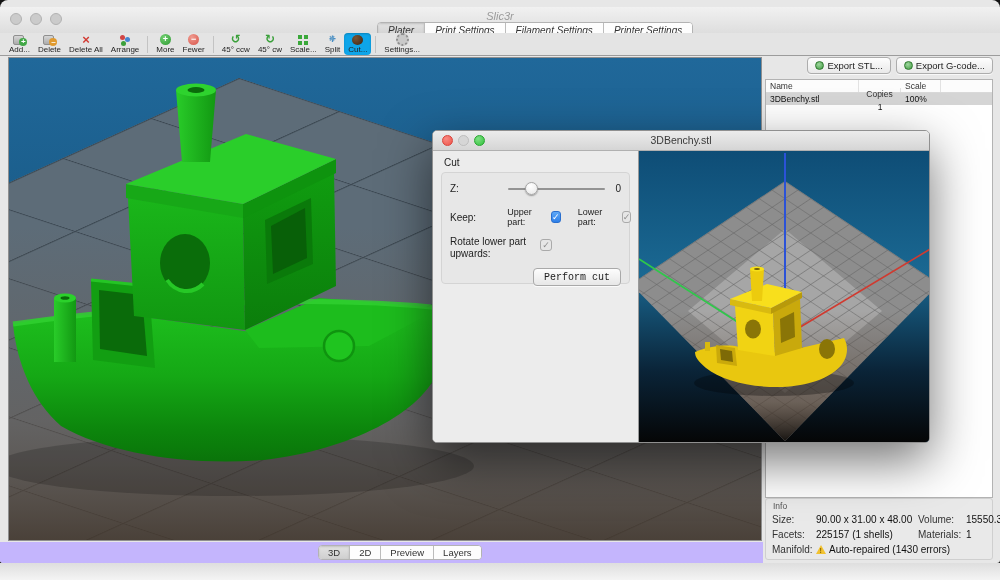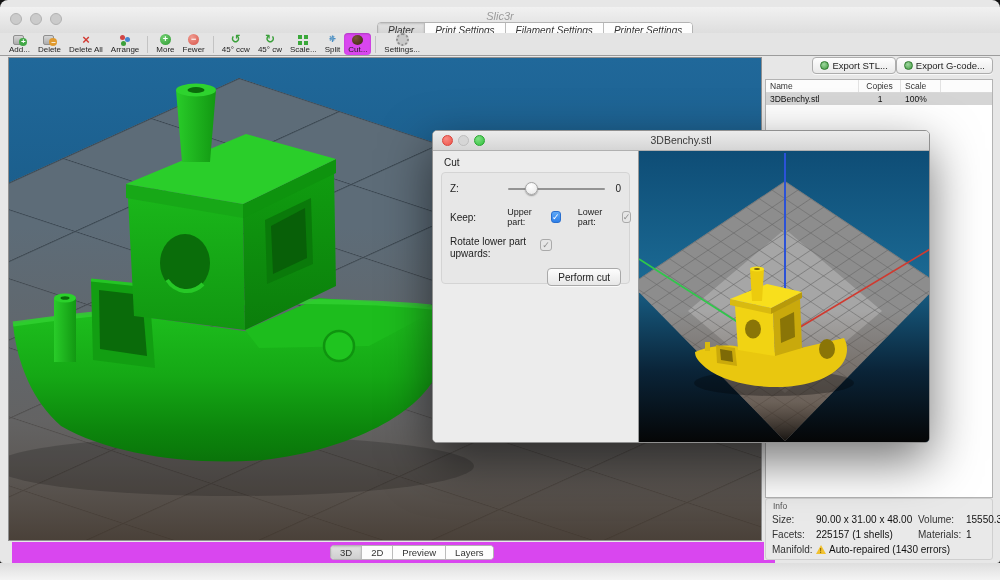--- a/index.html
+++ b/index.html
@@ -24,21 +24,21 @@
   .seg-tab { padding:0 10px; font-size:10px; color:#333; line-height:15px; background:#fdfdfd;
              border-right:1px solid #bcbcbc; white-space:nowrap;text-align:center; }
   .seg-tab:last-child { border-right:none; }
   .seg-tab.sel { background:linear-gradient(#e3e3e3,#cfcfcf); box-shadow:inset 0 1px 2px rgba(0,0,0,.15); }
 
   
   .toolbar { position:absolute; left:0; top:33px; right:0; height:23px; background:#e4e4e4;
              border-bottom:1px solid #9c9c9c; display:flex; align-items:center; padding-left:5px; }
   .tb-item { display:flex; flex-direction:column; align-items:center; justify-content:flex-end;
              padding:1px 4px 1px; height:22px; border-radius:4px; }
-  .tb-item.sel { background:#d946ef; box-shadow:inset 0 1px 2px rgba(0,0,0,.2); }
+  .tb-item.sel { background:#0ea5e9; box-shadow:inset 0 1px 2px rgba(0,0,0,.2); }
   .tb-label { font-size:8px; color:#222; line-height:9px; white-space:nowrap; }
   .tb-sep { width:1px; height:17px; background:#c3c3c3; margin:0 4px; }
   .tbi { position:relative; height:12px; width:14px; display:flex; align-items:center; justify-content:center; }
 
   .ic-add::before,.ic-delete::before { content:""; position:absolute; left:1px; top:1px; width:9px; height:8px;
         background:linear-gradient(#d6d6d6,#ababab); border:1px solid #8f8f8f; border-radius:2px; }
   .ic-add::after { content:"+"; position:absolute; right:-1px; bottom:-1px; width:8px; height:8px; border-radius:50%;
         background:#42a847; color:#fff; font-size:8px; line-height:8px; text-align:center; font-weight:bold; }
   .ic-delete::after { content:"\2013"; position:absolute; right:-1px; bottom:-1px; width:8px; height:8px; border-radius:50%;
         background:#e09a2f; color:#fff; font-size:8px; line-height:7px; text-align:center; font-weight:bold; }
@@ -58,43 +58,43 @@
   .ic-cut::before { content:""; width:11px; height:10px; border-radius:50%;
         background:radial-gradient(circle at 35% 30%, #7a5534, #3c2414); }
   .ic-settings::before { content:""; width:9px; height:9px; border-radius:50%; background:#c9c9c9;
         border:2px dotted #8e8e8e; }
 
   
   .viewport { position:absolute; left:8px; top:57px; width:754px; height:484px;
               border:1px solid #8f8f8f; background:#15547c; }
 
   
-  .bottom-strip { position:absolute; left:12px; top:542px; width:763px; height:21px; background:#d946ef; }
+  .bottom-strip { position:absolute; left:0; top:542px; width:763px; height:21px; background:#c4b5fd; }
   .view-tabs { position:absolute; left:318px; top:3px; display:flex; height:15px; border:1px solid #b3b3b3;
                border-radius:4px; overflow:hidden; background:#fff; }
   .view-tab { padding:0 9px; font-size:9.5px; color:#333; line-height:14px; background:#fdfdfd; border-right:1px solid #bcbcbc; }
   .view-tab:last-child { border-right:none; }
   .view-tab.sel { background:linear-gradient(#e3e3e3,#cfcfcf); box-shadow:inset 0 1px 2px rgba(0,0,0,.15); }
 
   .desktop-strip { position:absolute; left:0; top:563px; width:1000px; height:17px;
                    background:linear-gradient(#dedede,#f4f4f4); }
 
   
   .right-panel { position:absolute; left:764px; top:57px; width:231px; height:503px; background:#e7e7e7; }
-  .export-row { position:absolute; left:0; top:0; right:2px; height:20px; display:flex; justify-content:flex-end; }
+  .export-row { position:absolute; left:0; top:0; right:2px; height:20px; display:flex; justify-content:flex-end; gap:5px; }
   .btn { display:flex; align-items:center; gap:3px; height:17px; padding:0 7px; font-size:9.5px; color:#222;
          background:linear-gradient(#fefefe,#e9e9e9); border:1px solid #adadad; border-radius:4px;
          box-shadow:0 1px 0 rgba(255,255,255,.7); white-space:nowrap; }
   .export-ic { width:9px; height:9px; border-radius:50%;
                background:radial-gradient(circle at 40% 35%, #9fd79f, #3f9a3f); border:1px solid #2e7a2e; }
 
   .listbox { position:absolute; left:1px; top:22px; right:2px; height:419px; background:#fff; border:1px solid #b3b3b3; }
   .list-header { display:flex; height:13px; border-bottom:1px solid #d9d9d9; background:#fcfcfc; }
   .list-header span { font-size:8.5px; color:#333; line-height:13px; padding:0 4px; border-right:1px solid #e2e2e2; }
-  .col-name { width:93px; } .col-copies { width:42px; text-align:center; } .col-scale { width:40px; }
+  .col-name { width:93px; } .col-copies { width:42px; text-align:center;margin-top:8px; } .col-scale { width:40px; }
   .list-row { display:flex; height:12px; background:#d5d5d5; }
   .list-row span { font-size:8.5px; color:#111; line-height:12px; padding:0 4px; }
 
   .info-panel { position:absolute; left:1px; top:441px; right:2px; height:62px; background:#e9e9e9;
                 border:1px solid #cfcfcf; border-radius:3px; }
   .info-title { font-size:8.5px; color:#555; margin:2px 0 2px 7px; }
   .info-grid { display:grid; grid-template-columns:44px 102px 48px auto; row-gap:4px; padding:1px 6px; font-size:10px; color:#111; }
   .info-grid .lbl { color:#333; }
   .manifold-val { display:flex; align-items:center; gap:3px; grid-column:2 / span 3; }
   .warn-tri { width:0; height:0; border-left:5px solid transparent; border-right:5px solid transparent;
@@ -127,21 +127,21 @@
   .row-keep { display:flex; align-items:center; margin-top:12px; }
   .keep-label { width:40px; font-size:10px; color:#222; }
   .keep-opts { margin-left:auto; display:flex; align-items:center; gap:17px;padding-left:31px; }
   .keep-opts .small { font-size:9px; color:#222; }
   .cb { width:12px; height:12px; border-radius:3px; font-size:9px; line-height:11px; text-align:center; }
   .cb.blue { background:linear-gradient(#5fa9f7,#2e7fe8); border:1px solid #2a6fce; color:#fff; }
   .cb.gray { background:#e6e6e6; border:1px solid #aaaaaa; color:#8d8d8d; }
   .row-rotate { display:flex; margin-top:9px; }
   .rotate-label { width:84px; font-size:10px; color:#222; line-height:1.18; }
   .row-rotate .cb { margin-left:6px; margin-top:3px; }
-  .row-button { text-align:right; margin-top:7px; }
+  .row-button { text-align:right; margin-top:7px;font-family:Liberation Mono, monospace; }
   .perform-btn { display:inline-block; font-size:10px; color:#222; padding:2.5px 10px;
                  background:linear-gradient(#fdfdfd,#e7e7e7); border:1px solid #a9a9a9; border-radius:4px;
                  box-shadow:0 1px 0 rgba(255,255,255,.8); }
   .dlg-preview { position:absolute; left:205px; top:20px; width:293px; height:293px; background:#0a3c60;
                  border-left:1px solid #9a9a9a; overflow:hidden; }
 </style>
 </head>
 <body>
 
 <div class="window">

